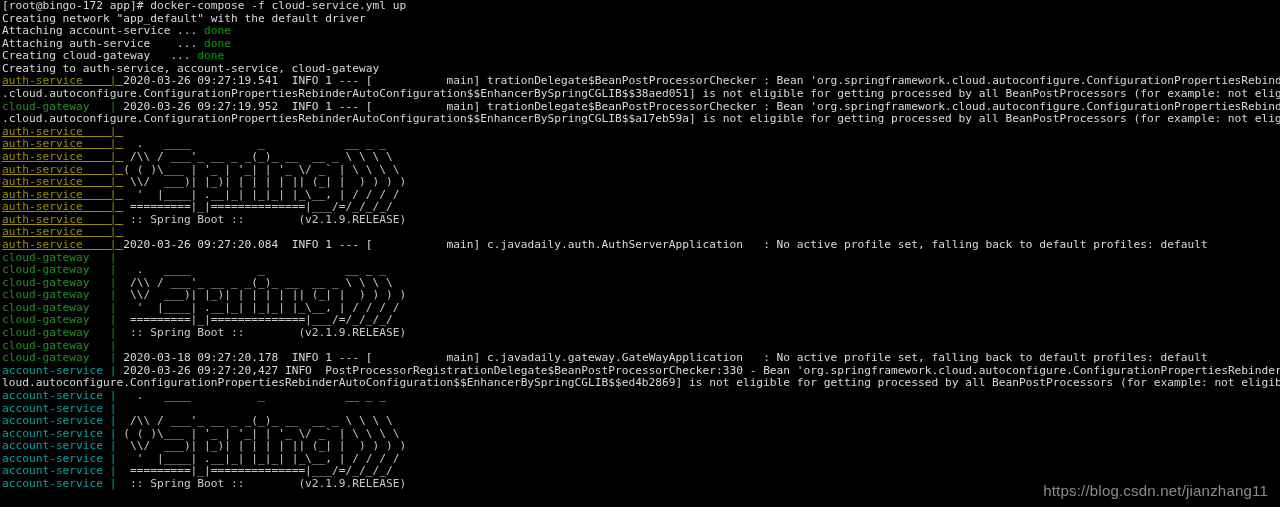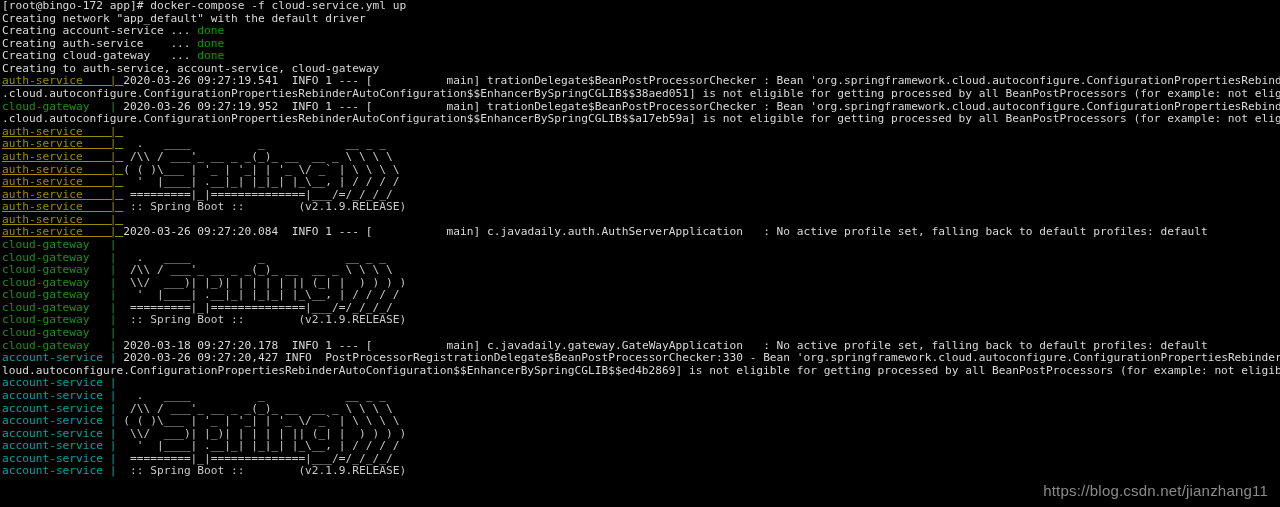--- a/index.html
+++ b/index.html
@@ -57,50 +57,51 @@
     white-space: nowrap;
     pointer-events: none;
   }
 </style>
 </head>
 <body>
 
 <div id="terminal">
     <div class="line"><span class="seg c-white">[root@bingo-172 app]# </span><span class="seg c-white">docker-compose -f cloud-service.yml up</span></div>
     <div class="line"><span class="seg c-white">Creating network "app_default" with the default driver</span></div>
-    <div class="line"><span class="seg c-white">Creating account-service ... </span><span class="seg c-green">done</span></div>
-    <div class="line"><span class="seg c-white">Creating auth-service    ... </span><span class="seg c-green">done</span></div>
+    <div class="line"><span class="seg c-white">Attaching account-service ... </span><span class="seg c-green">done</span></div>
+    <div class="line"><span class="seg c-white">Attaching auth-service    ... </span><span class="seg c-green">done</span></div>
     <div class="line"><span class="seg c-white">Creating cloud-gateway   ... </span><span class="seg c-green">done</span></div>
     <div class="line"><span class="seg c-white">Creating to auth-service, account-service, cloud-gateway</span></div>
     <div class="line"><span class="seg c-olive">auth-service    </span><span class="seg c-olive">| </span><span class="seg c-white">2020-03-26 09:27:19.541  INFO 1 --- [           main] trationDelegate$BeanPostProcessorChecker : Bean 'org.springframework.cloud.autoconfigure.ConfigurationPropertiesRebinderAutoConfiguration' o</span></div>
     <div class="line"><span class="seg c-white">.cloud.autoconfigure.ConfigurationPropertiesRebinderAutoConfiguration$$EnhancerBySpringCGLIB$$38aed051] is not eligible for getting processed by all BeanPostProcessors (for example: not eligible for auto-proxying)</span></div>
     <div class="line"><span class="seg c-gateway">cloud-gateway   </span><span class="seg c-gateway">| </span><span class="seg c-white">2020-03-26 09:27:19.952  INFO 1 --- [           main] trationDelegate$BeanPostProcessorChecker : Bean 'org.springframework.cloud.autoconfigure.ConfigurationPropertiesRebinderAutoConfiguration' o</span></div>
     <div class="line"><span class="seg c-white">.cloud.autoconfigure.ConfigurationPropertiesRebinderAutoConfiguration$$EnhancerBySpringCGLIB$$a17eb59a] is not eligible for getting processed by all BeanPostProcessors (for example: not eligible for auto-proxying)</span></div>
     <div class="line"><span class="seg c-olive">auth-service    </span><span class="seg c-olive">| </span><span class="seg c-white"></span></div>
     <div class="line"><span class="seg c-olive">auth-service    </span><span class="seg c-olive">| </span><span class="seg c-banner">  .   ____          _            __ _ _</span></div>
     <div class="line"><span class="seg c-olive">auth-service    </span><span class="seg c-olive">| </span><span class="seg c-banner"> /\\ / ___'_ __ _ _(_)_ __  __ _ \ \ \ \</span></div>
     <div class="line"><span class="seg c-olive">auth-service    </span><span class="seg c-olive">| </span><span class="seg c-banner">( ( )\___ | '_ | '_| | '_ \/ _` | \ \ \ \</span></div>
+    <div class="line"><span class="seg c-olive">auth-service    </span><span class="seg c-olive">| </span><span class="seg c-banner"> \\/  ___)| |_)| | | | | || (_| |  ) ) ) )</span></div>
     <div class="line"><span class="seg c-olive">auth-service    </span><span class="seg c-olive">| </span><span class="seg c-banner">  '  |____| .__|_| |_|_| |_\__, | / / / /</span></div>
     <div class="line"><span class="seg c-olive">auth-service    </span><span class="seg c-olive">| </span><span class="seg c-banner"> =========|_|==============|___/=/_/_/_/</span></div>
     <div class="line"><span class="seg c-olive">auth-service    </span><span class="seg c-olive">| </span><span class="seg c-banner"> :: Spring Boot ::        (v2.1.9.RELEASE)</span></div>
     <div class="line"><span class="seg c-olive">auth-service    </span><span class="seg c-olive">| </span><span class="seg c-banner"></span></div>
     <div class="line"><span class="seg c-olive">auth-service    </span><span class="seg c-olive">| </span><span class="seg c-white">2020-03-26 09:27:20.084  INFO 1 --- [           main] c.javadaily.auth.AuthServerApplication   : No active profile set, falling back to default profiles: default</span></div>
     <div class="line"><span class="seg c-gateway">cloud-gateway   </span><span class="seg c-gateway">| </span><span class="seg c-white"></span></div>
     <div class="line"><span class="seg c-gateway">cloud-gateway   </span><span class="seg c-gateway">| </span><span class="seg c-banner">  .   ____          _            __ _ _</span></div>
     <div class="line"><span class="seg c-gateway">cloud-gateway   </span><span class="seg c-gateway">| </span><span class="seg c-banner"> /\\ / ___'_ __ _ _(_)_ __  __ _ \ \ \ \</span></div>
     <div class="line"><span class="seg c-gateway">cloud-gateway   </span><span class="seg c-gateway">| </span><span class="seg c-banner"> \\/  ___)| |_)| | | | | || (_| |  ) ) ) )</span></div>
     <div class="line"><span class="seg c-gateway">cloud-gateway   </span><span class="seg c-gateway">| </span><span class="seg c-banner">  '  |____| .__|_| |_|_| |_\__, | / / / /</span></div>
     <div class="line"><span class="seg c-gateway">cloud-gateway   </span><span class="seg c-gateway">| </span><span class="seg c-banner"> =========|_|==============|___/=/_/_/_/</span></div>
     <div class="line"><span class="seg c-gateway">cloud-gateway   </span><span class="seg c-gateway">| </span><span class="seg c-banner"> :: Spring Boot ::        (v2.1.9.RELEASE)</span></div>
     <div class="line"><span class="seg c-gateway">cloud-gateway   </span><span class="seg c-gateway">| </span><span class="seg c-banner"></span></div>
     <div class="line"><span class="seg c-gateway">cloud-gateway   </span><span class="seg c-gateway">| </span><span class="seg c-white">2020-03-18 09:27:20.178  INFO 1 --- [           main] c.javadaily.gateway.GateWayApplication   : No active profile set, falling back to default profiles: default</span></div>
     <div class="line"><span class="seg c-cyan">account-service </span><span class="seg c-cyan">| </span><span class="seg c-white">2020-03-26 09:27:20,427 INFO  PostProcessorRegistrationDelegate$BeanPostProcessorChecker:330 - Bean 'org.springframework.cloud.autoconfigure.ConfigurationPropertiesRebinderAutoConfiguration' of t</span></div>
     <div class="line"><span class="seg c-white">loud.autoconfigure.ConfigurationPropertiesRebinderAutoConfiguration$$EnhancerBySpringCGLIB$$ed4b2869] is not eligible for getting processed by all BeanPostProcessors (for example: not eligible for auto-proxying)</span></div>
+    <div class="line"><span class="seg c-cyan">account-service </span><span class="seg c-cyan">| </span><span class="seg c-banner">  .   ____          _            __ _ _</span></div>
     <div class="line"><span class="seg c-cyan">account-service </span><span class="seg c-cyan">| </span><span class="seg c-white"></span></div>
-    <div class="line"><span class="seg c-cyan">account-service </span><span class="seg c-cyan">| </span><span class="seg c-banner">  .   ____          _            __ _ _</span></div>
     <div class="line"><span class="seg c-cyan">account-service </span><span class="seg c-cyan">| </span><span class="seg c-banner"> /\\ / ___'_ __ _ _(_)_ __  __ _ \ \ \ \</span></div>
     <div class="line"><span class="seg c-cyan">account-service </span><span class="seg c-cyan">| </span><span class="seg c-banner">( ( )\___ | '_ | '_| | '_ \/ _` | \ \ \ \</span></div>
     <div class="line"><span class="seg c-cyan">account-service </span><span class="seg c-cyan">| </span><span class="seg c-banner"> \\/  ___)| |_)| | | | | || (_| |  ) ) ) )</span></div>
     <div class="line"><span class="seg c-cyan">account-service </span><span class="seg c-cyan">| </span><span class="seg c-banner">  '  |____| .__|_| |_|_| |_\__, | / / / /</span></div>
     <div class="line"><span class="seg c-cyan">account-service </span><span class="seg c-cyan">| </span><span class="seg c-banner"> =========|_|==============|___/=/_/_/_/</span></div>
     <div class="line"><span class="seg c-cyan">account-service </span><span class="seg c-cyan">| </span><span class="seg c-banner"> :: Spring Boot ::        (v2.1.9.RELEASE)</span></div>
   </div>
 
 <div id="watermark">https://blog.csdn.net/jianzhang11</div>
 

